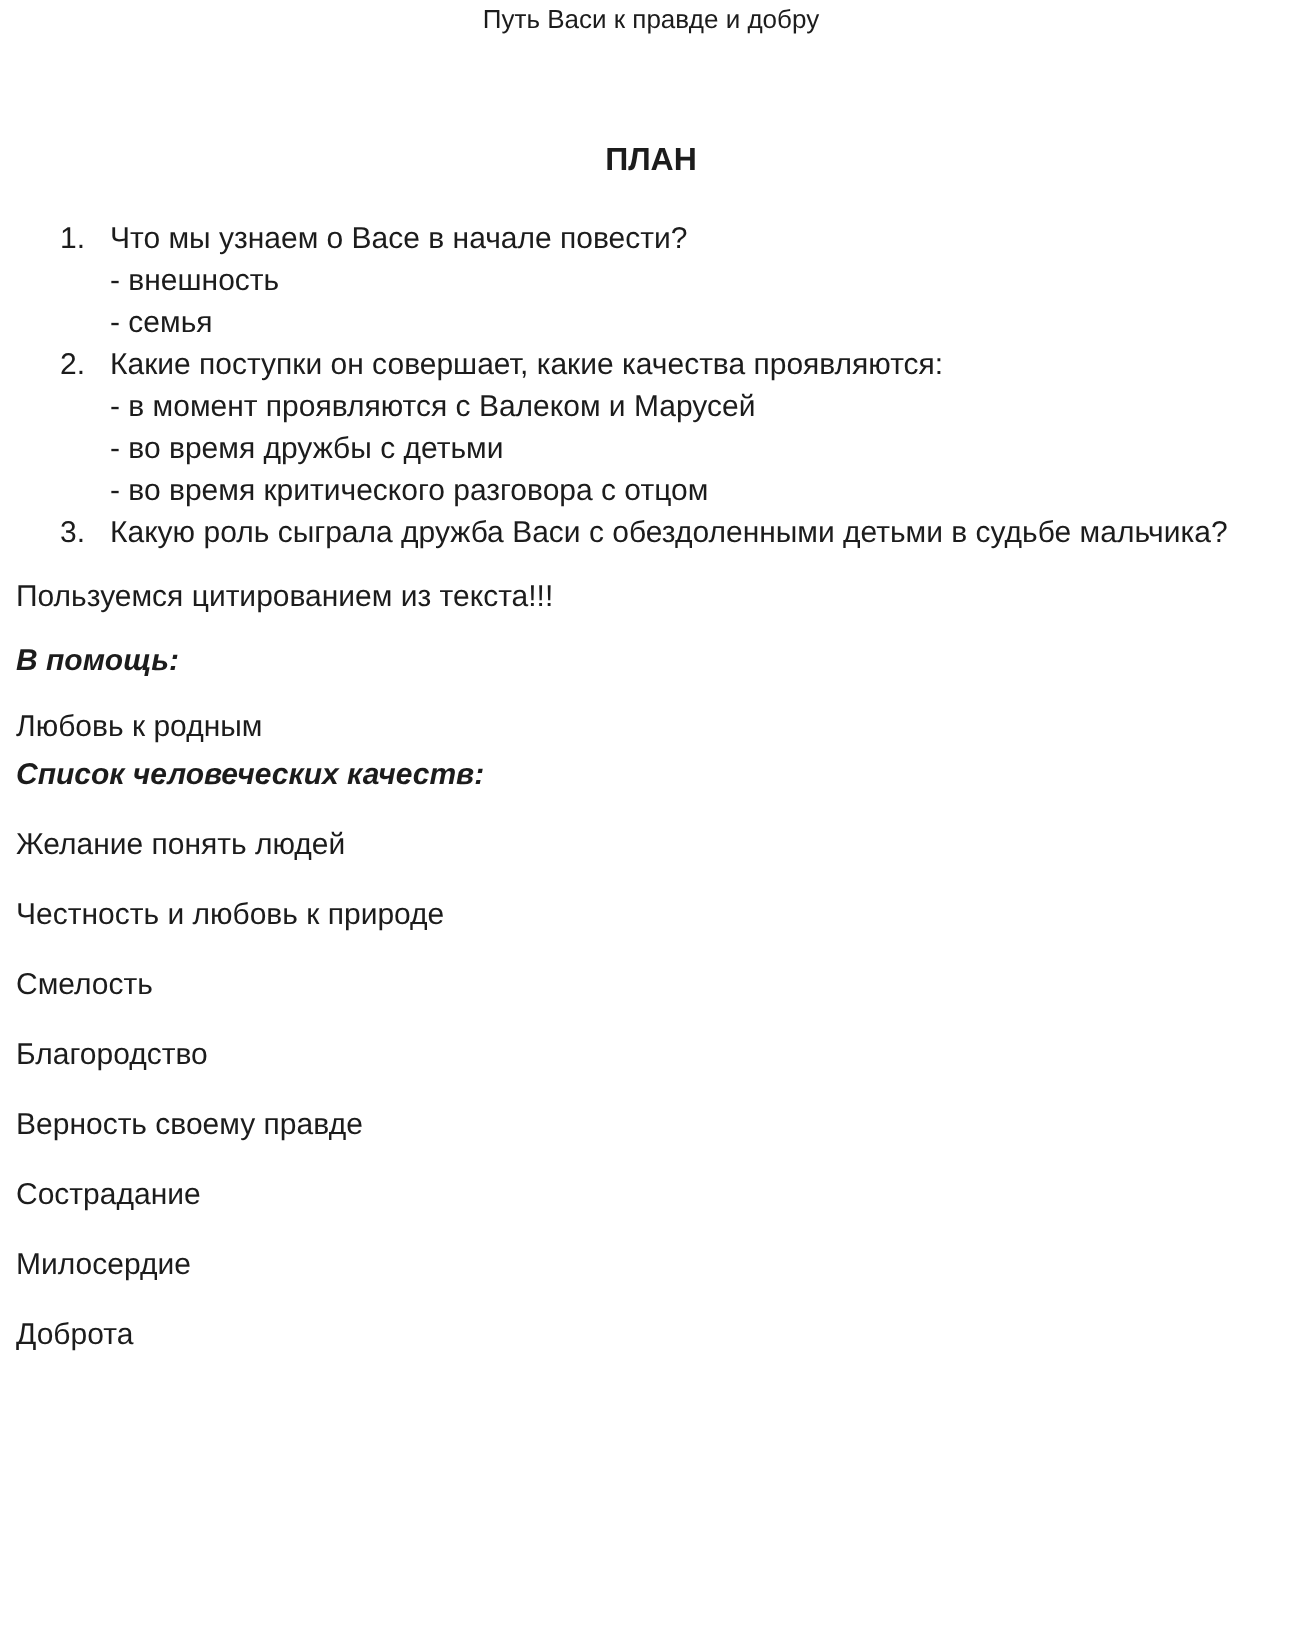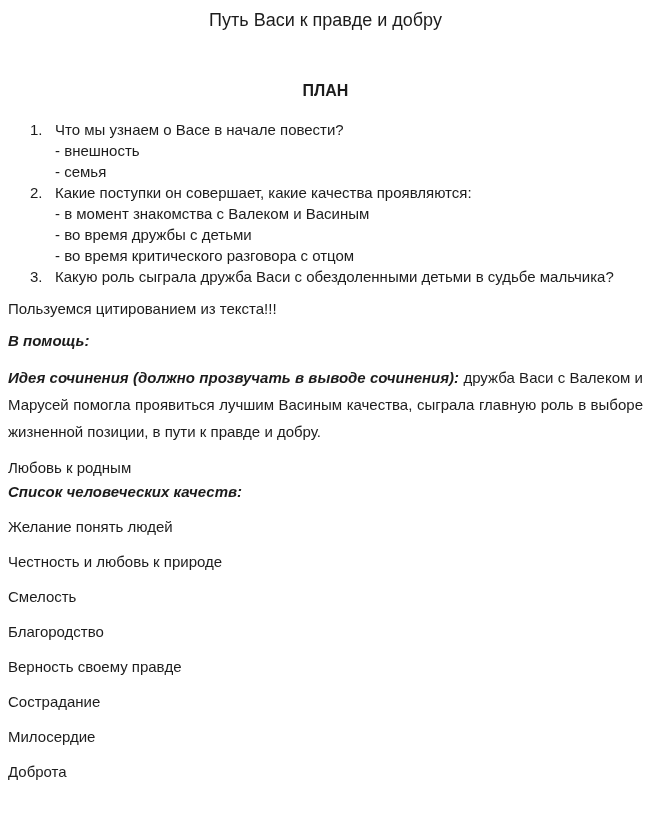--- a/index.html
+++ b/index.html
@@ -17,24 +17,23 @@
     -webkit-font-smoothing: antialiased;
   }
   .page {
     padding: 0 8px;
     box-sizing: border-box;
     width: 651px;
     height: 825px;
   }
   .doc-title {
     margin: 0;
-    padding-top: 10px;
     line-height: 20px;
     text-align: center;
-    font-size: 18px;
+    font-size: 13px;
     font-weight: 400;
   }
   .plan-heading {
     margin: 0;
     padding-top: 51px;
     line-height: 20px;
     text-align: center;
     font-size: 16px;
     font-weight: 700;
   }
@@ -107,35 +106,34 @@
 
     <div class="plan-item">
       <span class="plan-num">1.</span><span class="plan-text">Что мы узнаем о Васе в начале повести?</span>
     </div>
     <div class="plan-sub">- внешность</div>
     <div class="plan-sub">- семья</div>
 
     <div class="plan-item">
       <span class="plan-num">2.</span><span class="plan-text">Какие поступки он совершает, какие качества проявляются:</span>
     </div>
-    <div class="plan-sub">- в момент знакомства с Валеком и Васиным</div>
+    <div class="plan-sub">- в момент проявляются с Валеком и Марусей</div>
     <div class="plan-sub">- во время дружбы с детьми</div>
     <div class="plan-sub">- во время критического разговора с отцом</div>
 
     <div class="plan-item">
       <span class="plan-num">3.</span><span class="plan-text">Какую роль сыграла дружба Васи с обездоленными детьми в судьбе мальчика?</span>
     </div>
 
   </div>
 
   <p class="para citation-note">Пользуемся цитированием из текста!!!</p>
 
   <p class="para help-heading">В помощь:</p>
 
-  <p class="idea-para"><span class="idea-lead">Идея сочинения (должно прозвучать в выводе сочинения):</span> <span>дружба Васи с Валеком и Марусей помогла проявиться лучшим Васиным качества, сыграла главную роль в выборе жизненной позиции, в пути к правде и добру.</span></p>
 
   <p class="para quality-item first">Любовь к родным</p>
 
   <p class="para qualities-heading">Список человеческих качеств:</p>
   <p class="para quality-item">Желание понять людей</p>
   <p class="para quality-item">Честность и любовь к природе</p>
   <p class="para quality-item">Смелость</p>
   <p class="para quality-item">Благородство</p>
   <p class="para quality-item">Верность своему правде</p>
   <p class="para quality-item">Сострадание</p>

